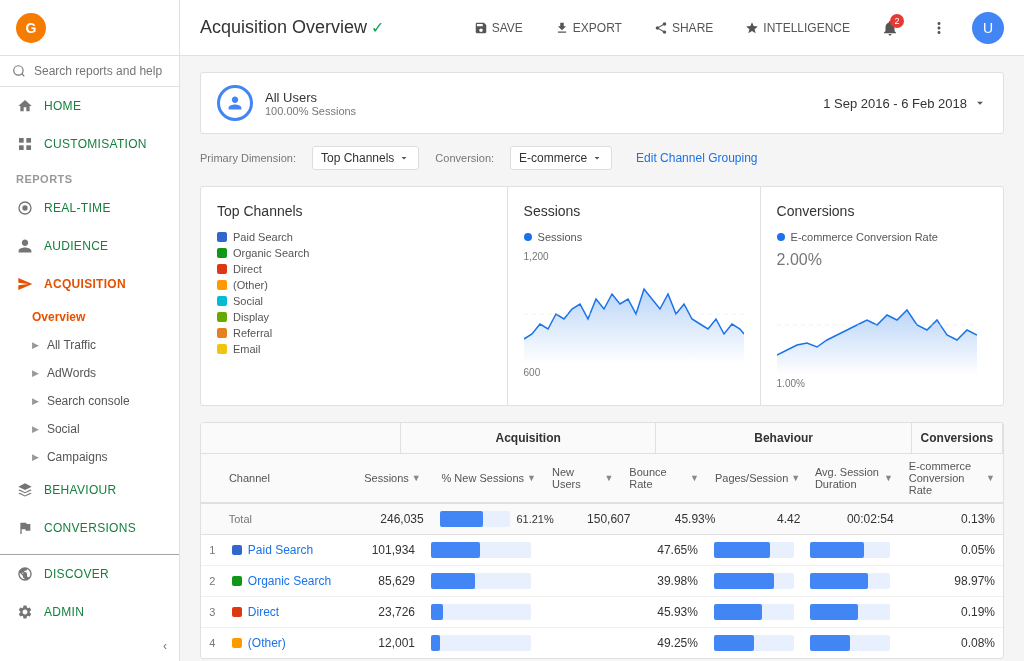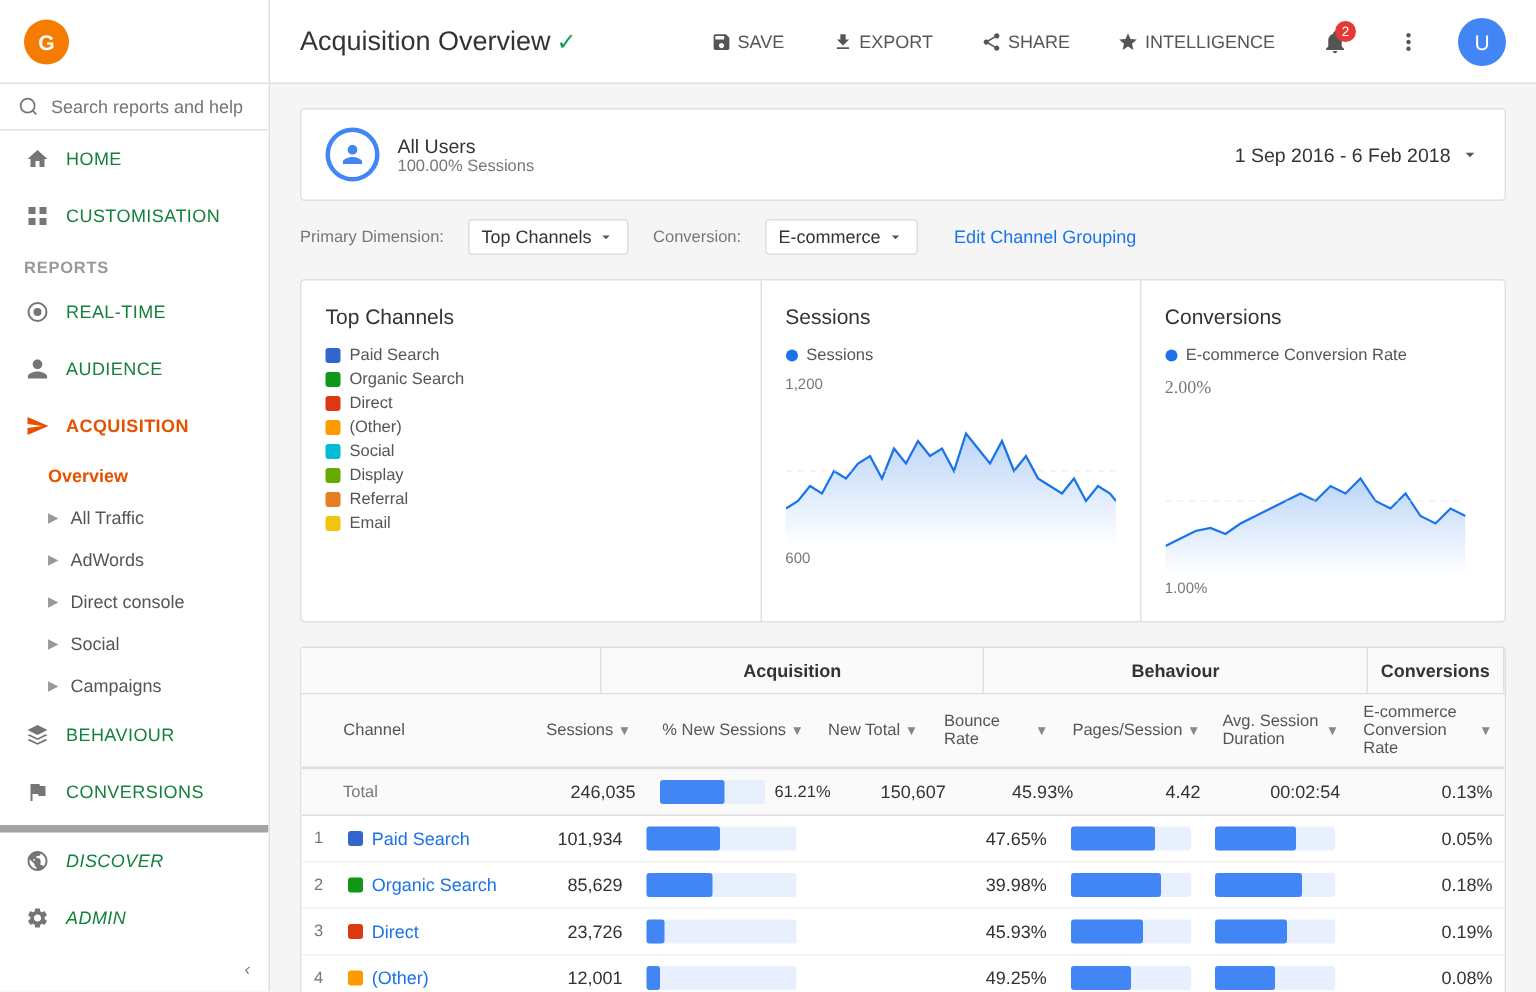--- a/index.html
+++ b/index.html
@@ -51,22 +51,21 @@
       font-size: 11px; color: #999; font-weight: 600; text-transform: uppercase; letter-spacing: 0.5px;
     }
     .nav-sub-item {
       display: flex; align-items: center; gap: 8px;
       padding: 7px 16px 7px 32px; cursor: pointer; font-size: 12px; color: #555;
     }
     .nav-sub-item.active { color: #e65100; font-weight: 600; }
     .acquisition-active .nav-icon svg { color: #e65100; fill: #e65100; }
     .nav-bottom {
       margin-top: auto;
-      border-top: 5px solid #a3a3a3;
-      font-style: italic;
+      border-top: 1px solid #a3a3a3;
     }
     .collapse-btn {
       display: flex; align-items: center; justify-content: flex-end;
       padding: 8px 12px; cursor: pointer; font-size: 12px; color: #777;
     }
 
     
     #main {
       flex: 1;
       display: flex;
@@ -307,21 +306,21 @@
   <div class="nav-sub-item">
     <span class="nav-icon" style="font-size:9px;color:#999;">▶</span>
     <span>All Traffic</span>
   </div>
   <div class="nav-sub-item">
     <span class="nav-icon" style="font-size:9px;color:#999;">▶</span>
     <span>AdWords</span>
   </div>
   <div class="nav-sub-item">
     <span class="nav-icon" style="font-size:9px;color:#999;">▶</span>
-    <span>Direct console</span>
+    <span>Search console</span>
   </div>
   <div class="nav-sub-item">
     <span class="nav-icon" style="font-size:9px;color:#999;">▶</span>
     <span>Social</span>
   </div>
   <div class="nav-sub-item">
     <span class="nav-icon" style="font-size:9px;color:#999;">▶</span>
     <span>Campaigns</span>
   </div>
 
@@ -516,21 +515,21 @@
         </svg>
         <div style="font-size:10px;color:#777;">600</div>
       </div>
 
       <div class="chart-panel">
         <div class="chart-title">Conversions</div>
         <div class="line-legend">
           <div class="line-dot"></div>
           <span>E-commerce Conversion Rate</span>
         </div>
-        <div style="font-size:12px;color:#777;margin-bottom:18px;font-family:Liberation Serif, serif;">2.00%</div>
+        <div style="font-size:16px;color:#777;margin-bottom:6px;">2.00%</div>
         <svg width="200" height="100" viewBox="0 0 200 100">
           <defs>
             <linearGradient id="cGrad" x1="0" y1="0" x2="0" y2="1">
               <stop offset="0%" stop-color="#1a73e8" stop-opacity="0.3"></stop>
               <stop offset="100%" stop-color="#1a73e8" stop-opacity="0.0"></stop>
             </linearGradient>
           </defs>
           <polyline points="0,80 10,75 20,70 30,68 40,72 50,65 60,60 70,55 80,50 90,45 100,50 110,40 120,45 130,35 140,50 150,55 160,45 170,60 180,65 190,55 200,60" fill="none" stroke="#1a73e8" stroke-width="1.5"></polyline>
           <polyline points="0,80 10,75 20,70 30,68 40,72 50,65 60,60 70,55 80,50 90,45 100,50 110,40 120,45 130,35 140,50 150,55 160,45 170,60 180,65 190,55 200,60 200,100 0,100" fill="url(#cGrad)"></polyline>
           <line x1="0" y1="50" x2="200" y2="50" stroke="#e0e0e0" stroke-width="0.5" stroke-dasharray="4,4"></line>
@@ -555,21 +554,21 @@
         </div>
         <div class="col-header" style="width:90px;">
           <span>Sessions</span>
           <span class="sort-icon">▼</span>
         </div>
         <div class="col-header" style="width:130px;">
           <span>% New Sessions</span>
           <span class="sort-icon">▼</span>
         </div>
         <div class="col-header" style="width:90px;">
-          <span>New Total</span>
+          <span>New Users</span>
           <span class="sort-icon">▼</span>
         </div>
         <div class="col-header" style="width:100px;">
           <span>Bounce Rate</span>
           <span class="sort-icon">▼</span>
         </div>
         <div class="col-header" style="width:100px;">
           <span>Pages/Session</span>
           <span class="sort-icon">▼</span>
         </div>
@@ -644,21 +643,21 @@
         <div class="bar-cell" style="width:100px;">
           <div class="bar-bg" style="width:80px;">
               <div class="bar-fill" style="width:75%;background:#4285f4;"></div>
             </div>
         </div>
         <div class="bar-cell" style="width:110px;">
           <div class="bar-bg" style="width:80px;">
               <div class="bar-fill" style="width:72%;background:#4285f4;"></div>
             </div>
         </div>
-        <div class="cell cell-num" style="width:120px;">0.18%</div>
+        <div class="cell cell-num" style="width:120px;">98.97%</div>
       </div>
 
       <div class="data-row">
         <div class="cell row-idx">3</div>
         <div class="cell channel-cell" style="width:160px;">
           <div class="channel-dot" style="background:#dc3912;"></div>
           <a class="channel-link">Direct</a>
         </div>
         <div class="cell cell-num" style="width:90px;">23,726</div>
         <div class="bar-cell" style="width:130px;">

